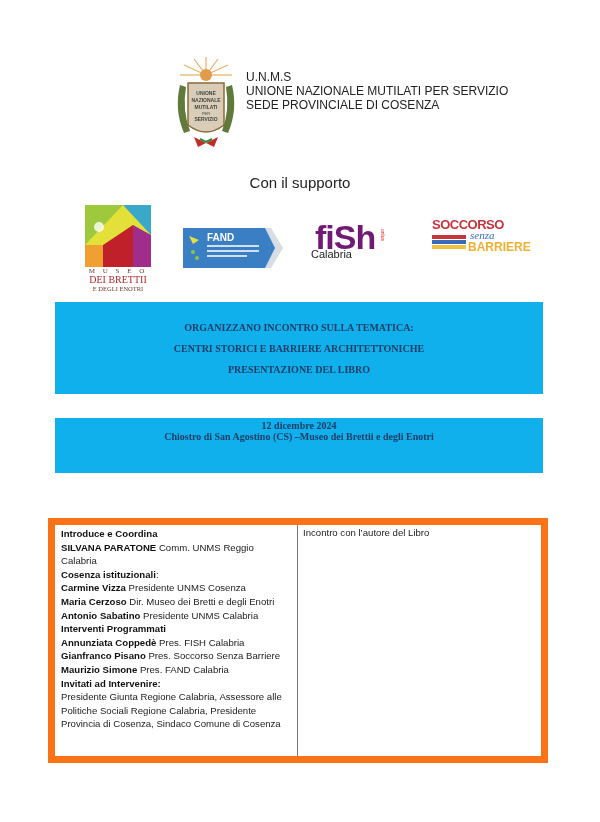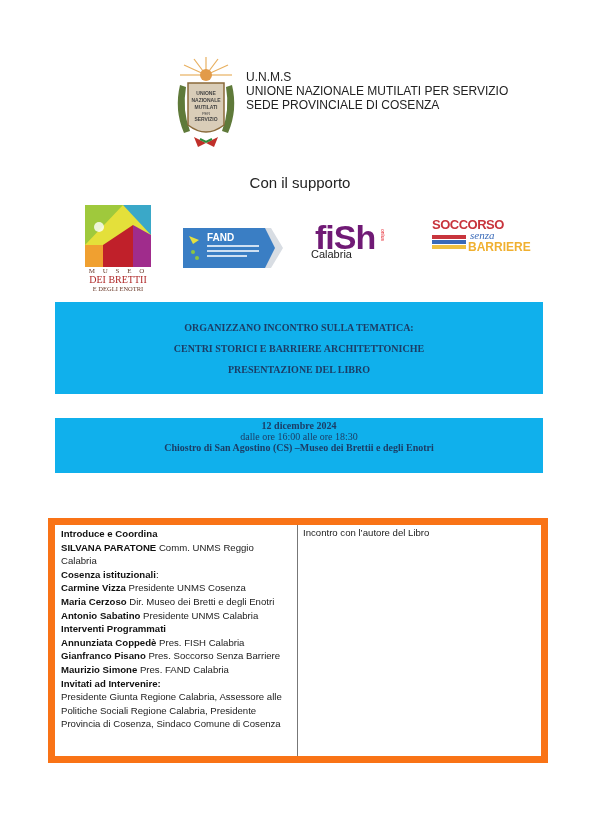--- a/index.html
+++ b/index.html
@@ -122,21 +122,20 @@
 </div>
 
 <div id="band1" class="abs band">
   <div class="ln" style="margin-top:20px">ORGANIZZANO INCONTRO SULLA TEMATICA:</div>
   <div class="ln" style="margin-top:10px">CENTRI STORICI E BARRIERE ARCHITETTONICHE</div>
   <div class="ln" style="margin-top:10px">PRESENTAZIONE DEL LIBRO</div>
 </div>
 
 <div id="band2" class="abs band">
   <div class="ln" style="margin-top:2px">12 dicembre 2024</div>
-  <div class="ln reg">dalle ore 16:00 alle ore 18:30</div>
   <div class="ln">Chiostro di San Agostino (CS) –Museo dei Brettii e degli Enotri</div>
 </div>
 
 <div id="tbl" class="abs">
   <div id="col-left">
     <div class="cell-text">
       <div><b>Introduce e Coordina</b></div>
       <div><b>SILVANA PARATONE</b><span> Comm. UNMS Reggio Calabria</span></div>
       <div><b>Cosenza istituzionali</b>:</div>
       <div><b>Carmine Vizza</b><span> Presidente UNMS Cosenza</span></div>

